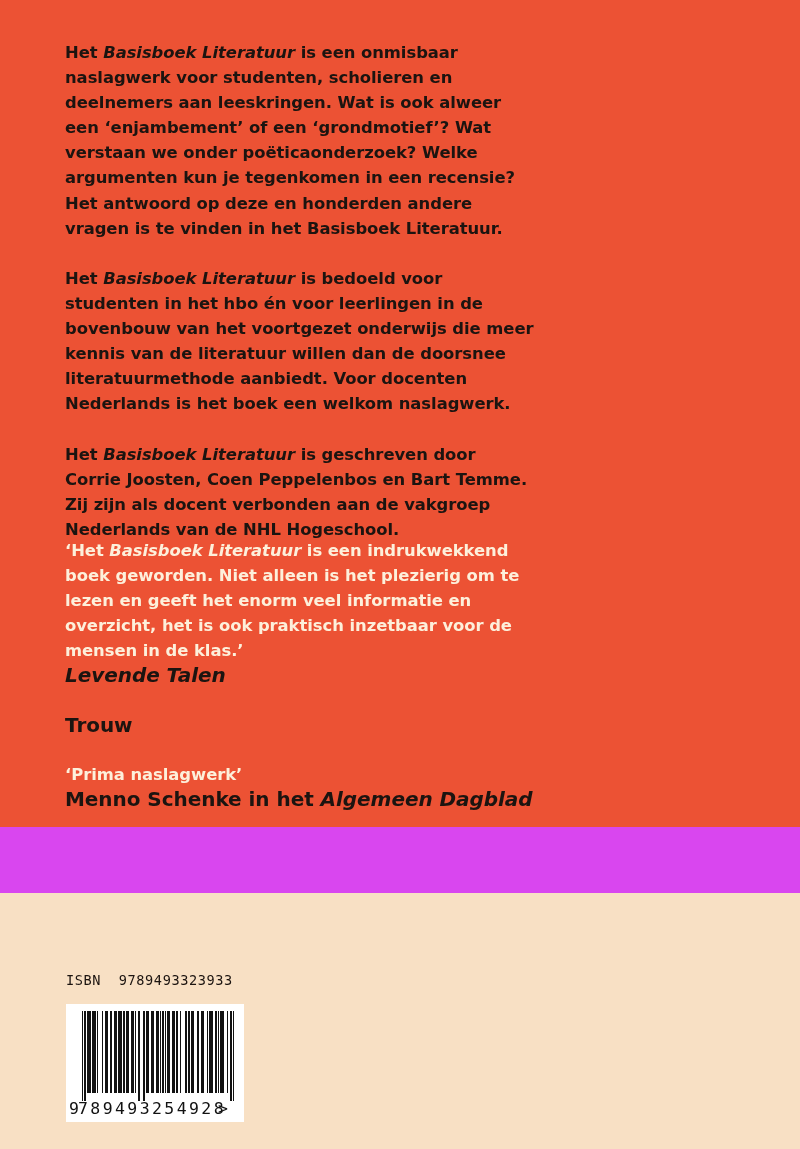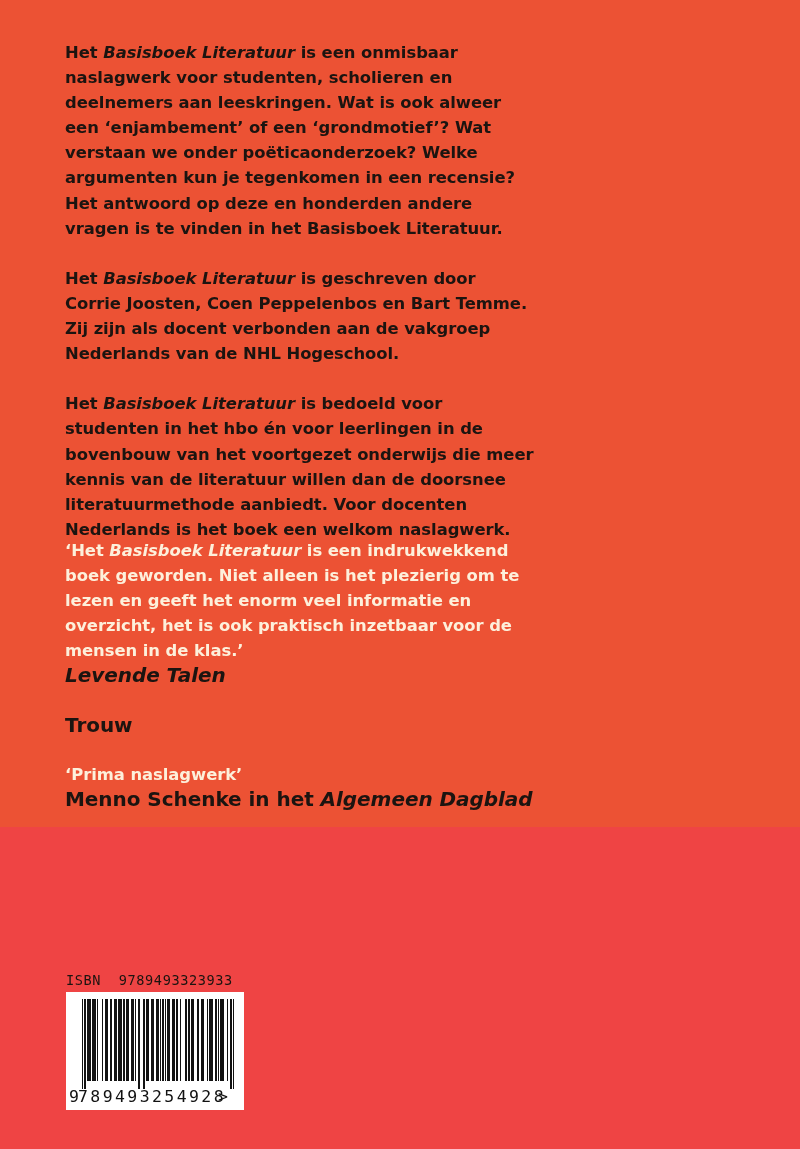--- a/index.html
+++ b/index.html
@@ -11,22 +11,22 @@
 
   body {
     font-family: "DejaVu Sans", "Liberation Sans", sans-serif;
     background: #f8e0c4;
     overflow: hidden;
   }
 
   #cover {
     position: relative;
     width: 800px;
-    height: 1149px;
-    background: #ef4444;
+    height: 893px;
+    background: #d946ef;
   }
 
   
   #orange-panel {
     position: absolute;
     left: 0;
     top: 0;
     width: 800px;
     height: 827px;
     background: #ec5234;
@@ -88,21 +88,21 @@
     left: 66px;
     top: 972px;
     width: 180px;
   }
 
   #isbn-line {
     font-family: "DejaVu Sans Mono", "Liberation Mono", monospace;
     font-size: 13.6px;
     letter-spacing: 0.6px;
     color: #1c1410;
-    margin-bottom: 4px;
+    margin-bottom: 16px;
     white-space: pre;
   }
 
   #barcode-box {
     position: relative;
     width: 178px;
     height: 118px;
     background: #ffffff;
     padding: 7px 4px 0 4px;
   }
@@ -146,22 +146,22 @@
 </style>
 </head>
 <body>
 
 <div id="cover">
 
   <div id="orange-panel"></div>
 
   <div id="blurb-block">
     <p class="blurb-para" id="para-1"><span>Het </span><span class="bi">Basisboek Literatuur</span><span> is een onmisbaar naslagwerk voor studenten, scholieren en deelnemers aan leeskringen. Wat is ook alweer een ‘enjambement’ of een ‘grondmotief’? Wat verstaan we onder poëticaonderzoek? Welke argumenten kun je tegenkomen in een recensie? Het antwoord op deze en honderden andere vragen is te vinden in het Basisboek Literatuur.</span></p>
+    <p class="blurb-para" id="para-3"><span>Het </span><span class="bi">Basisboek Literatuur</span><span> is bedoeld voor studenten in het hbo én voor leerlingen in de bovenbouw van het voortgezet onderwijs die meer kennis van de literatuur willen dan de doorsnee literatuurmethode aanbiedt. Voor docenten Nederlands is het boek een welkom naslagwerk.</span></p>
     <p class="blurb-para" id="para-2"><span>Het </span><span class="bi">Basisboek Literatuur</span><span> is geschreven door Corrie Joosten, Coen Peppelenbos en Bart Temme. Zij zijn als docent verbonden aan de vakgroep Nederlands van de NHL Hogeschool.</span></p>
-    <p class="blurb-para" id="para-3"><span>Het </span><span class="bi">Basisboek Literatuur</span><span> is bedoeld voor studenten in het hbo én voor leerlingen in de bovenbouw van het voortgezet onderwijs die meer kennis van de literatuur willen dan de doorsnee literatuurmethode aanbiedt. Voor docenten Nederlands is het boek een welkom naslagwerk.</span></p>
   </div>
 
   <div id="reviews-block">
     <div class="review" id="review-0">
       <p class="review-quote" id="review-quote-0"><span>‘Het </span><span class="bi">Basisboek Literatuur</span><span> is een indrukwekkend boek geworden. Niet alleen is het plezierig om te lezen en geeft het enorm veel informatie en overzicht, het is ook praktisch inzetbaar voor de mensen in de klas.’</span></p>
       <p class="review-source" id="review-source-0"><span class="bi">Levende Talen</span></p>
     </div>
     <div class="review" id="review-1">
       <p class="review-source" id="review-source-1"><span>Trouw</span></p>
     </div>

